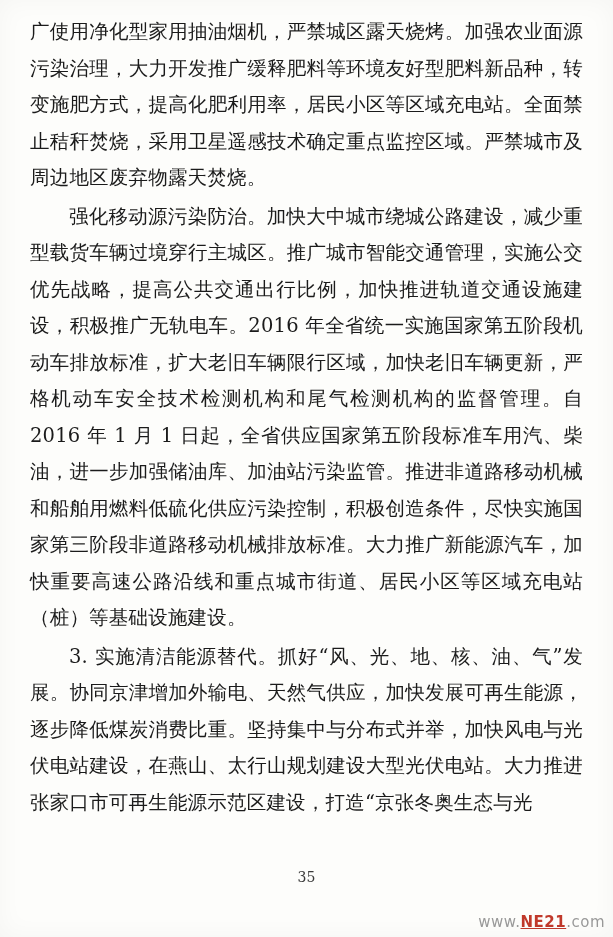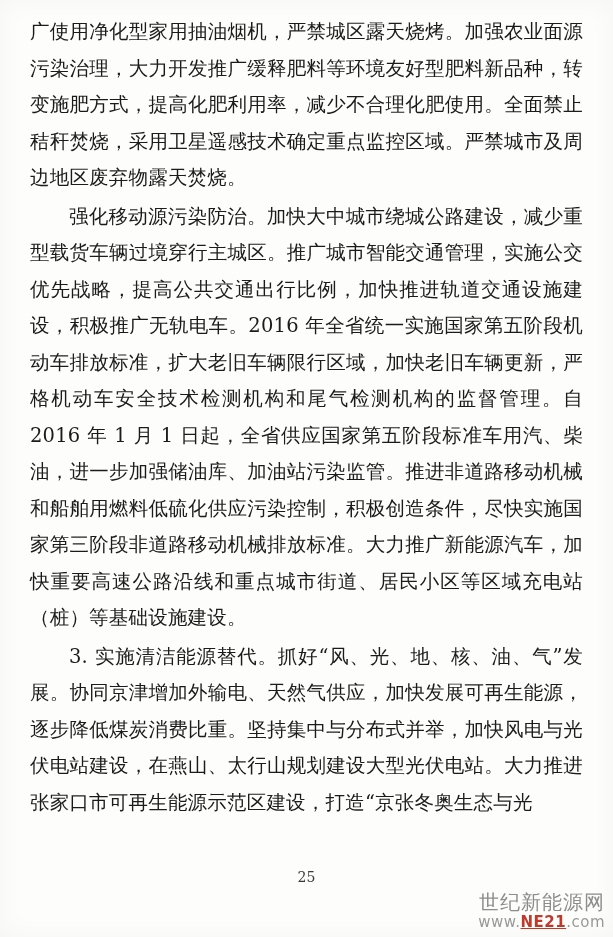--- a/index.html
+++ b/index.html
@@ -78,29 +78,28 @@
     height: 937px;
     pointer-events: none;
     box-shadow: inset 0 0 26px rgba(0,0,0,0.035);
   }
 </style>
 </head>
 <body>
 
 <div class="page">
 
-  <p class="para first">广使用净化型家用抽油烟机，严禁城区露天烧烤。加强农业面源污染治理，大力开发推广缓释肥料等环境友好型肥料新品种，转变施肥方式，提高化肥利用率，减少不合理化肥使用。全面禁止秸秆焚烧，采用卫星遥感技术确定重点监控区域。严禁城市及周边地区废弃物露天焚烧。</p>
+  <p class="para first">广使用净化型家用抽油烟机，严禁城区露天烧烤。加强农业面源污染治理，大力开发推广缓释肥料等环境友好型肥料新品种，转变施肥方式，提高化肥利用率，居民小区等区域充电站。全面禁止秸秆焚烧，采用卫星遥感技术确定重点监控区域。严禁城市及周边地区废弃物露天焚烧。</p>
 
   <p class="para">强化移动源污染防治。加快大中城市绕城公路建设，减少重型载货车辆过境穿行主城区。推广城市智能交通管理，实施公交优先战略，提高公共交通出行比例，加快推进轨道交通设施建设，积极推广无轨电车。2016 年全省统一实施国家第五阶段机动车排放标准，扩大老旧车辆限行区域，加快老旧车辆更新，严格机动车安全技术检测机构和尾气检测机构的监督管理。自 2016 年 1 月 1 日起，全省供应国家第五阶段标准车用汽、柴油，进一步加强储油库、加油站污染监管。推进非道路移动机械和船舶用燃料低硫化供应污染控制，积极创造条件，尽快实施国家第三阶段非道路移动机械排放标准。大力推广新能源汽车，加快重要高速公路沿线和重点城市街道、居民小区等区域充电站（桩）等基础设施建设。</p>
 
   <p class="para">3. 实施清洁能源替代。抓好“风、光、地、核、油、气”发展。协同京津增加外输电、天然气供应，加快发展可再生能源，逐步降低煤炭消费比重。坚持集中与分布式并举，加快风电与光伏电站建设，在燕山、太行山规划建设大型光伏电站。大力推进张家口市可再生能源示范区建设，打造“京张冬奥生态与光</p>
 
-  <div class="page-number">25</div>
+  <div class="page-number">35</div>
 
   <div class="watermark">
-    <div class="wm-top">世纪新能源网</div>
     <div class="wm-bottom">
       <span>www.</span><span class="accent">NE21</span><span>.com</span>
     </div>
   </div>
 
   <div class="scan-edge"></div>
 </div>
 
 </body></html>

